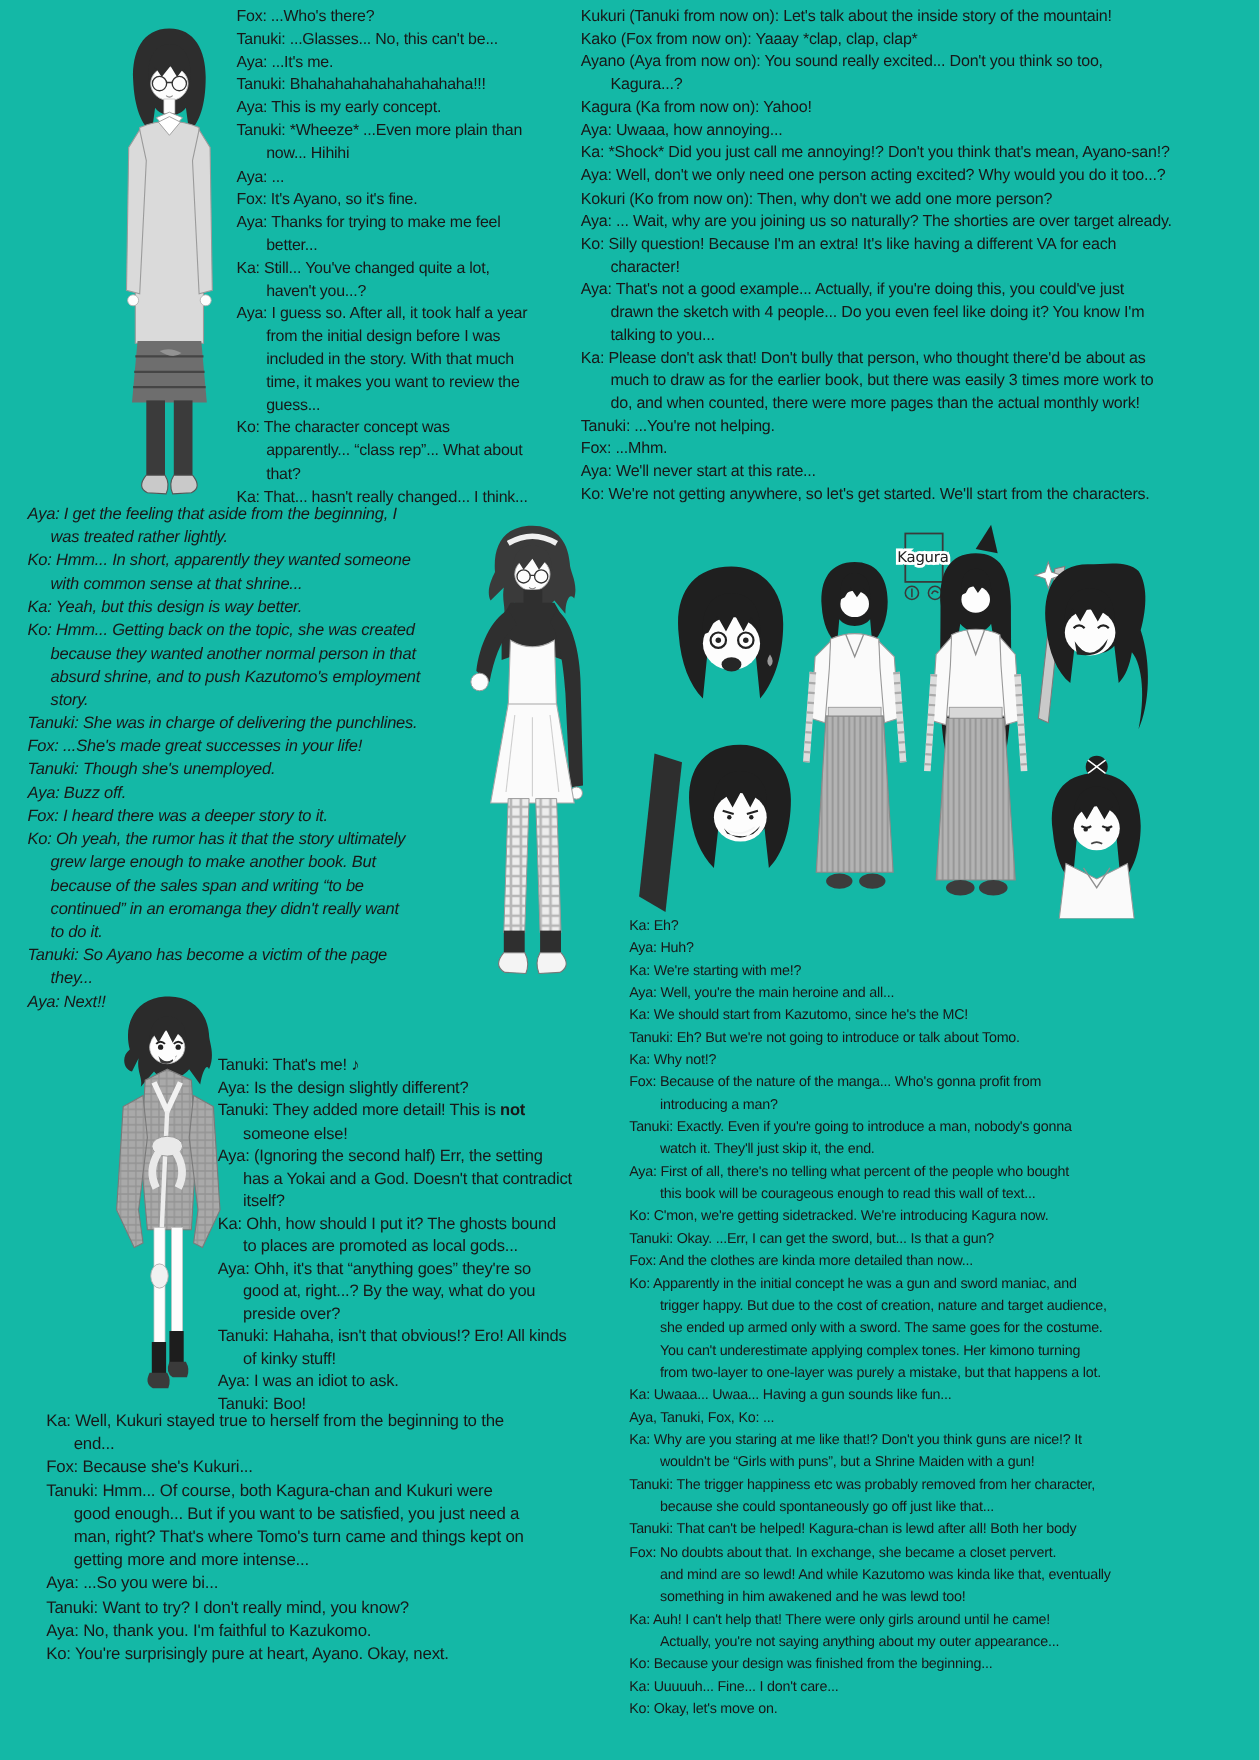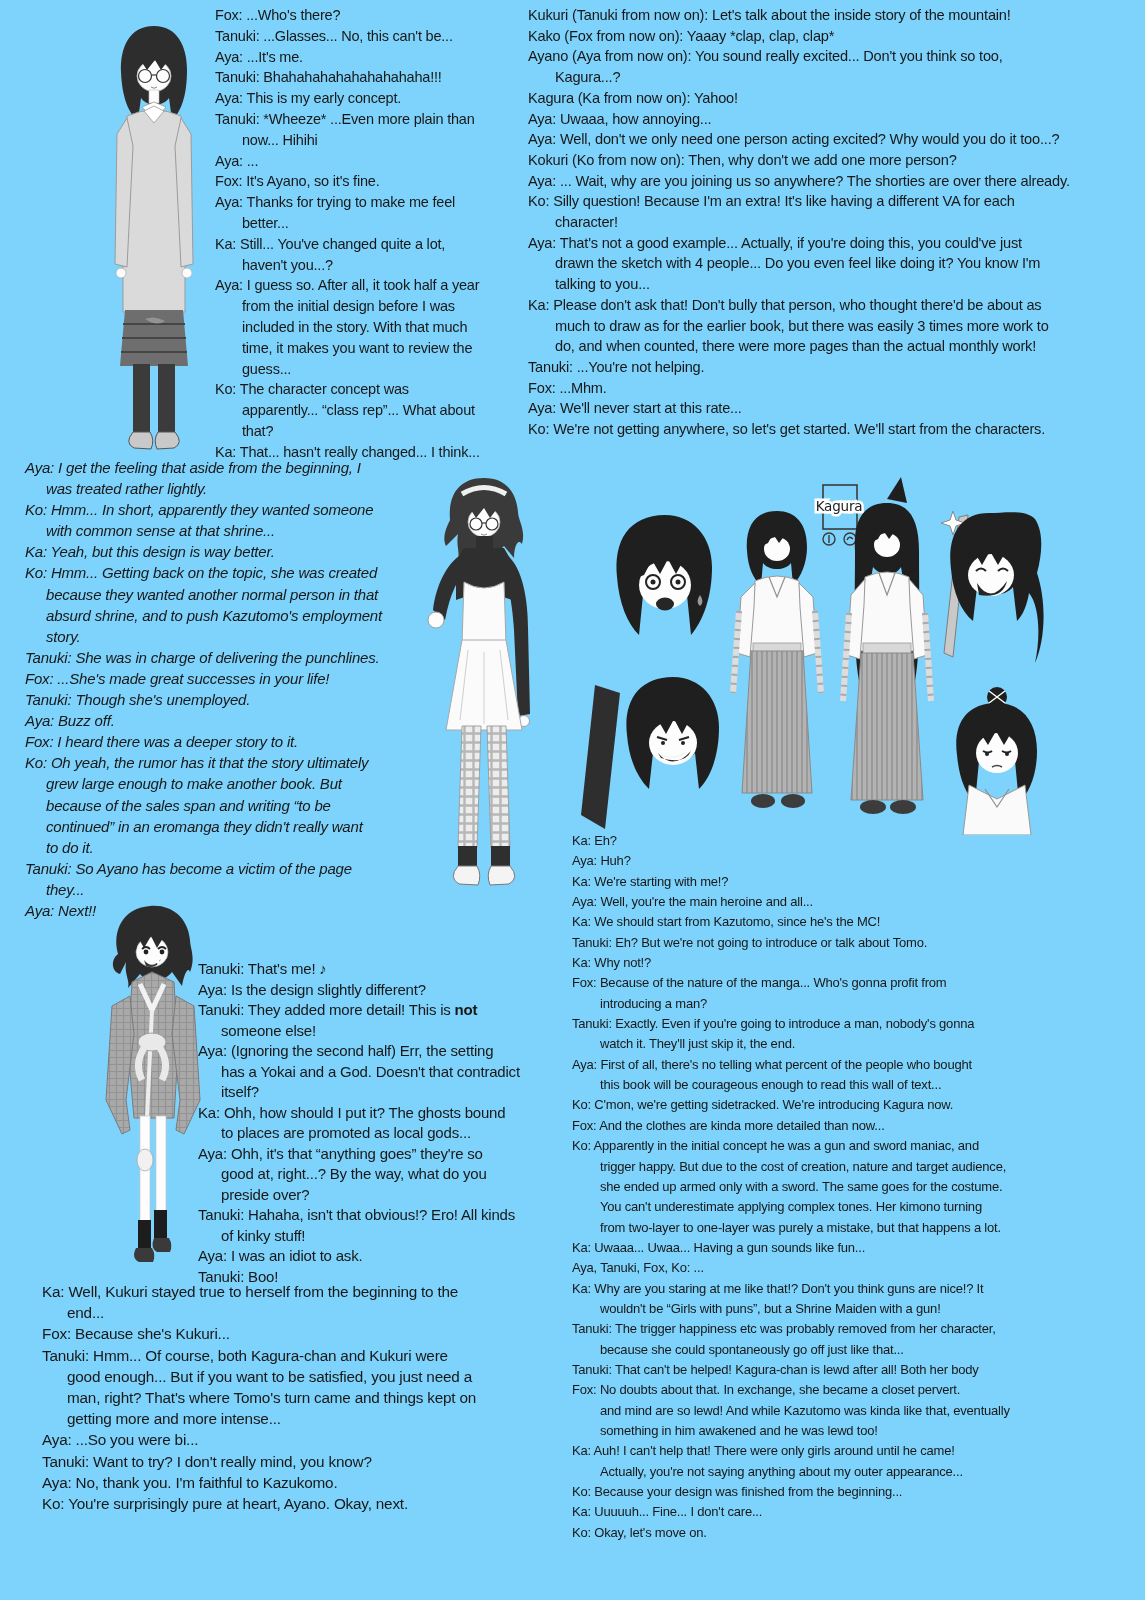--- a/index.html
+++ b/index.html
@@ -1,16 +1,16 @@
 <!DOCTYPE html>
 <html><head>
 <meta charset="utf-8">
 <style>
   html,body{margin:0;padding:0;background:#d9d9d9;}
-  .page{position:relative;width:1145px;height:1600px;background:#7dd3fc;overflow:hidden;
+  .page{position:relative;width:1145px;height:1600px;background:#14b8a6;overflow:hidden;
         font-family:"Liberation Sans","DejaVu Sans",sans-serif;color:#181818;letter-spacing:-0.2px;}
   .tblock{position:absolute;}
   .dline{white-space:nowrap;}
   .dline.cont{padding-left:var(--ind,24px);}
   .dline b{font-weight:bold;}
   .fig{position:absolute;margin:0;padding:0;}
   .b-intro-left {left:215px;top:5px;  width:332px;font-size:14.5px;line-height:20.8px;--ind:27px;}
   .b-intro-right{left:528px;top:5px;  width:615px;font-size:14.6px;line-height:20.7px;--ind:27px;}
   .b-left-col   {left:25px; top:457px;width:400px;font-size:15px;  line-height:21.1px;font-style:italic;--ind:21px;}
   .b-right-col  {left:572px;top:831px;width:573px;font-size:13px;line-height:20.35px;--ind:28px;}
@@ -85,23 +85,24 @@
       <div class="dline">Ka: That... hasn't really changed... I think...</div>
     </section>
 
   <section class="tblock b-intro-right">
       <div class="dline">Kukuri (Tanuki from now on): Let's talk about the inside story of the mountain!</div>
       <div class="dline">Kako (Fox from now on): Yaaay *clap, clap, clap*</div>
       <div class="dline">Ayano (Aya from now on): You sound really excited... Don't you think so too,</div>
       <div class="dline cont">Kagura...?</div>
       <div class="dline">Kagura (Ka from now on): Yahoo!</div>
       <div class="dline">Aya: Uwaaa, how annoying...</div>
+      <div class="dline">Ka: *Shock* Did you just call me annoying!? Don't you think that's mean, Ayano-san!?</div>
       <div class="dline">Aya: Well, don't we only need one person acting excited? Why would you do it too...?</div>
       <div class="dline">Kokuri (Ko from now on): Then, why don't we add one more person?</div>
-      <div class="dline">Aya: ... Wait, why are you joining us so anywhere? The shorties are over there already.</div>
+      <div class="dline">Aya: ... Wait, why are you joining us so naturally? The shorties are over target already.</div>
       <div class="dline">Ko: Silly question! Because I'm an extra! It's like having a different VA for each</div>
       <div class="dline cont">character!</div>
       <div class="dline">Aya: That's not a good example... Actually, if you're doing this, you could've just</div>
       <div class="dline cont">drawn the sketch with 4 people... Do you even feel like doing it? You know I'm</div>
       <div class="dline cont">talking to you...</div>
       <div class="dline">Ka: Please don't ask that! Don't bully that person, who thought there'd be about as</div>
       <div class="dline cont">much to draw as for the earlier book, but there was easily 3 times more work to</div>
       <div class="dline cont">do, and when counted, there were more pages than the actual monthly work!</div>
       <div class="dline">Tanuki: ...You're not helping.</div>
       <div class="dline">Fox: ...Mhm.</div>
@@ -288,20 +289,21 @@
       <div class="dline">Ka: We should start from Kazutomo, since he's the MC!</div>
       <div class="dline">Tanuki: Eh? But we're not going to introduce or talk about Tomo.</div>
       <div class="dline">Ka: Why not!?</div>
       <div class="dline">Fox: Because of the nature of the manga... Who's gonna profit from</div>
       <div class="dline cont">introducing a man?</div>
       <div class="dline">Tanuki: Exactly. Even if you're going to introduce a man, nobody's gonna</div>
       <div class="dline cont">watch it. They'll just skip it, the end.</div>
       <div class="dline">Aya: First of all, there's no telling what percent of the people who bought</div>
       <div class="dline cont">this book will be courageous enough to read this wall of text...</div>
       <div class="dline">Ko: C'mon, we're getting sidetracked. We're introducing Kagura now.</div>
+      <div class="dline">Tanuki: Okay. ...Err, I can get the sword, but... Is that a gun?</div>
       <div class="dline">Fox: And the clothes are kinda more detailed than now...</div>
       <div class="dline">Ko: Apparently in the initial concept he was a gun and sword maniac, and</div>
       <div class="dline cont">trigger happy. But due to the cost of creation, nature and target audience,</div>
       <div class="dline cont">she ended up armed only with a sword. The same goes for the costume.</div>
       <div class="dline cont">You can't underestimate applying complex tones. Her kimono turning</div>
       <div class="dline cont">from two-layer to one-layer was purely a mistake, but that happens a lot.</div>
       <div class="dline">Ka: Uwaaa... Uwaa... Having a gun sounds like fun...</div>
       <div class="dline">Aya, Tanuki, Fox, Ko: ...</div>
       <div class="dline">Ka: Why are you staring at me like that!? Don't you think guns are nice!? It</div>
       <div class="dline cont">wouldn't be “Girls with puns”, but a Shrine Maiden with a gun!</div>

